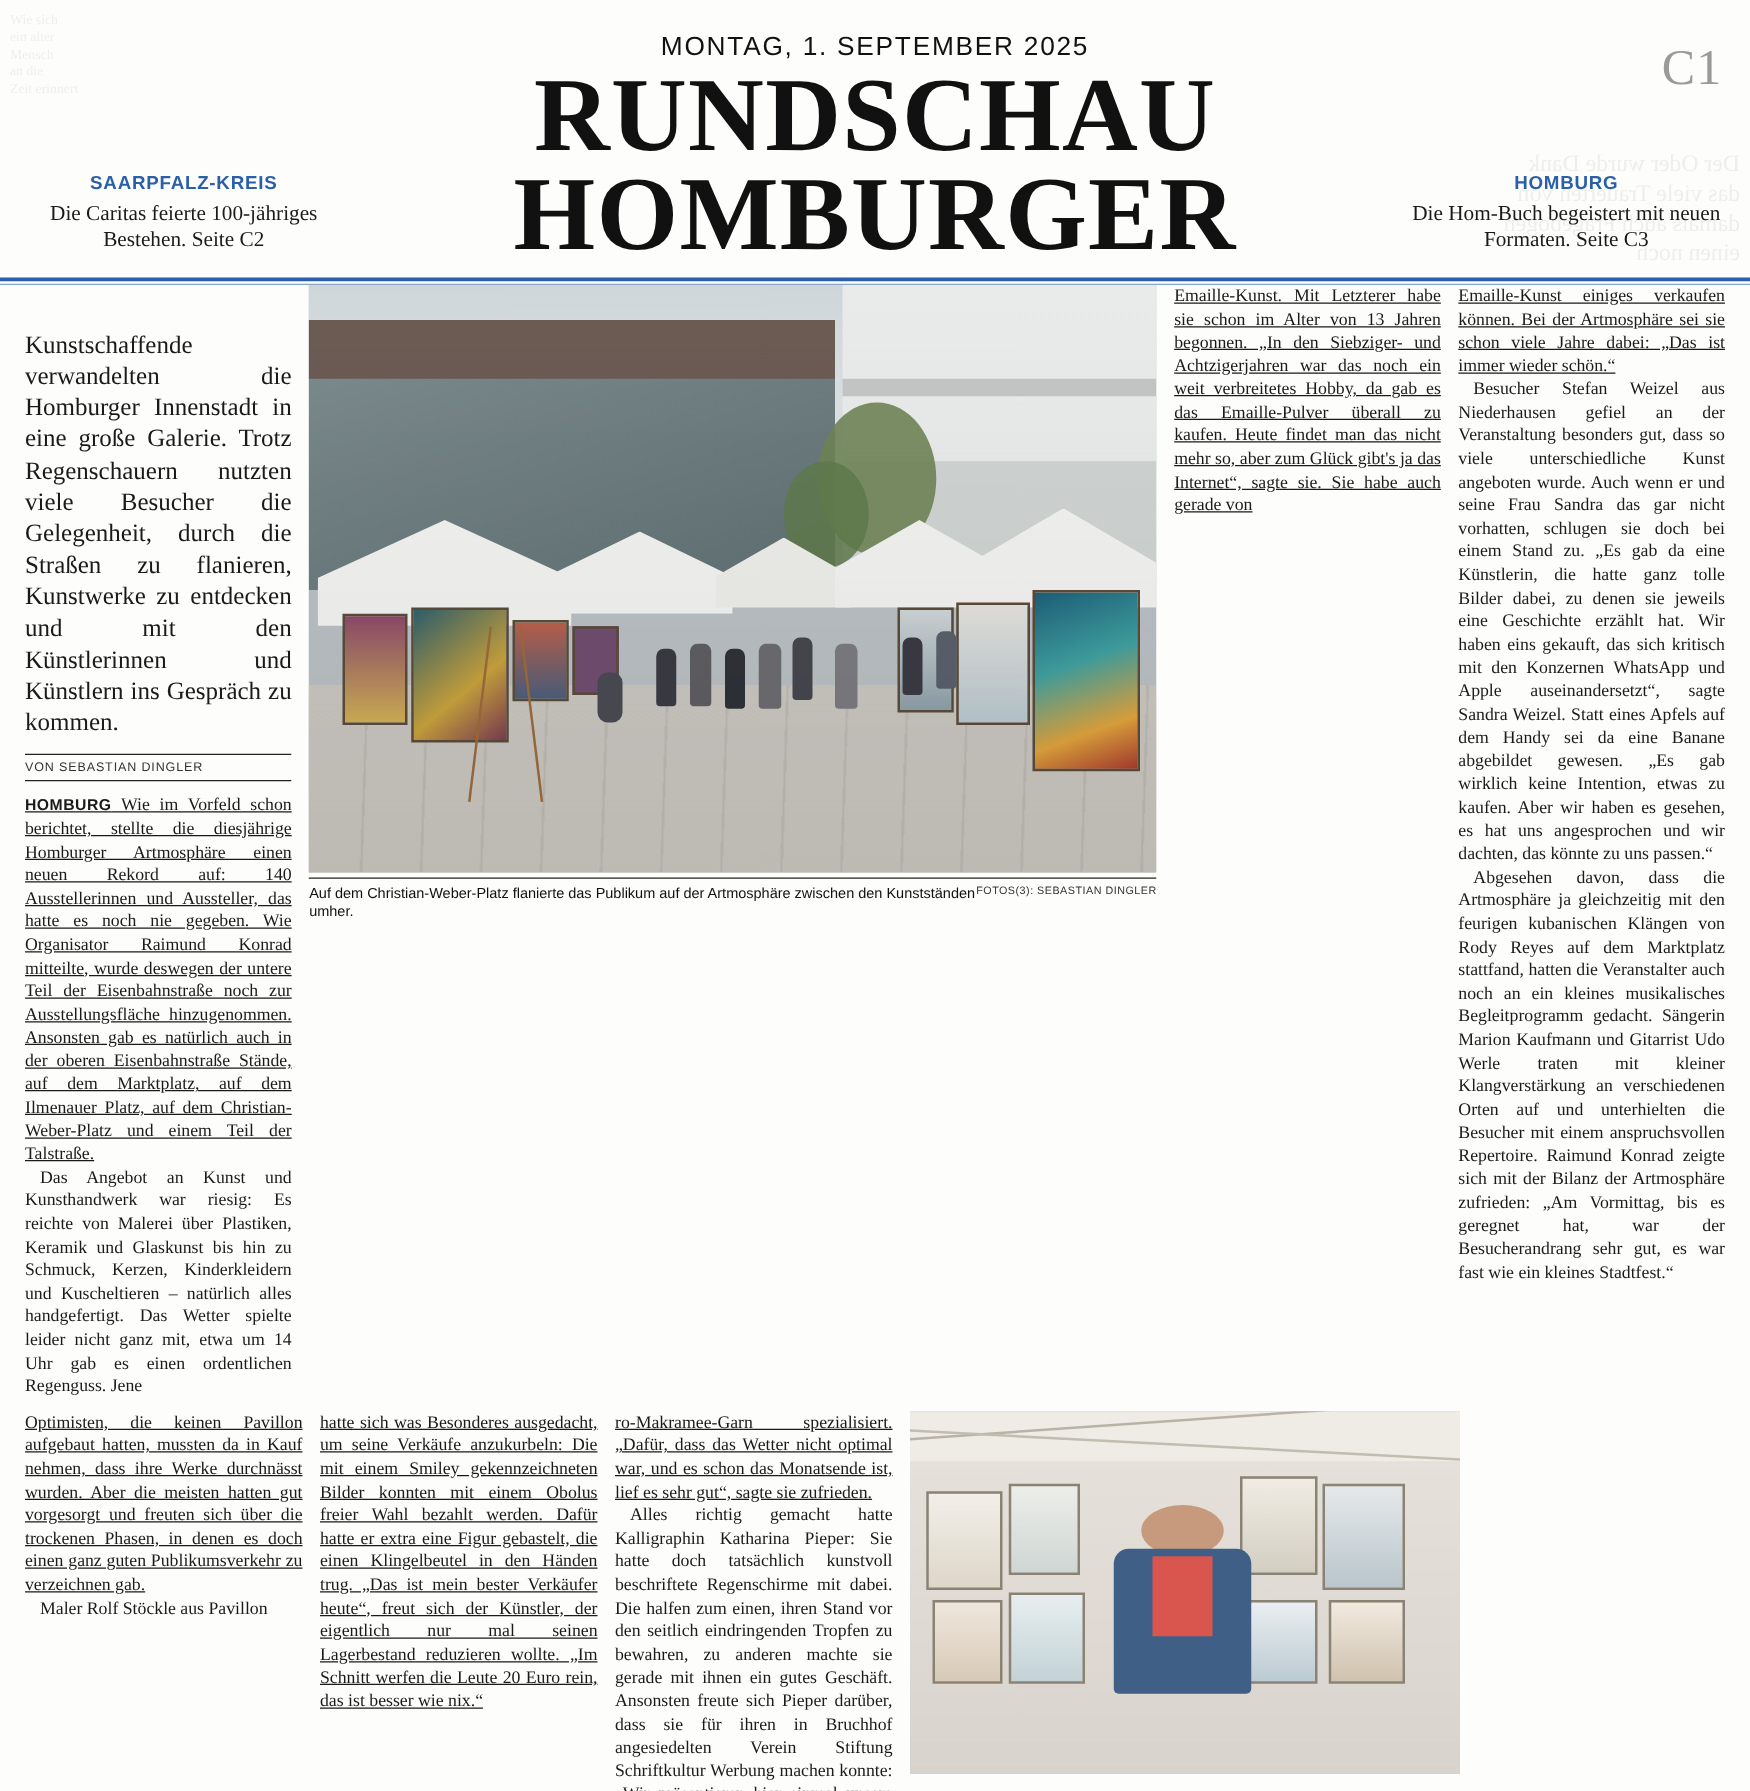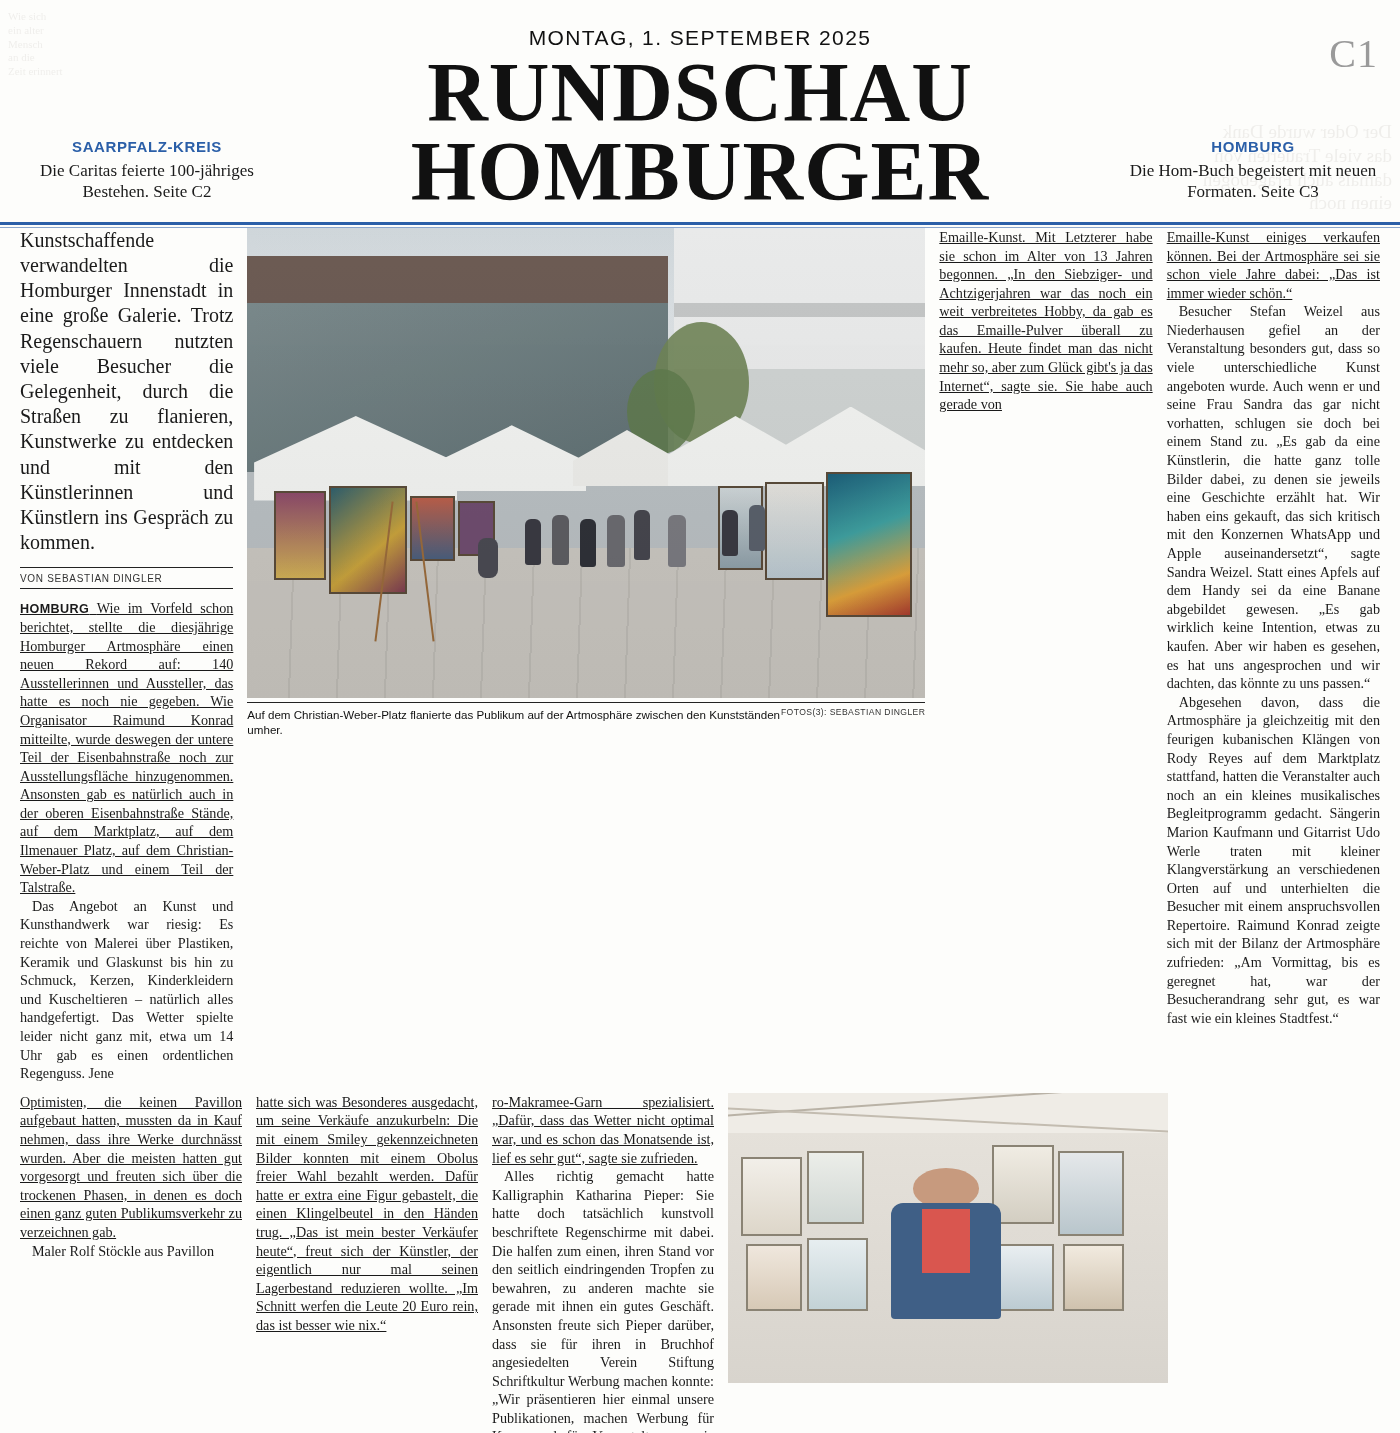--- a/index.html
+++ b/index.html
@@ -135,20 +135,21 @@
   }
   .col { width: 222px; }
   .col-lead { width: 222px; }
 
   .lead {
     font-family: "Liberation Serif", serif;
     font-size: 20px;
     line-height: 1.26;
     text-align: justify;
     hyphens: auto;
+    margin-top: 36px;
   }
   .byline {
     font-family: "Liberation Sans", sans-serif;
     font-size: 10px;
     letter-spacing: 0.7px;
     color: #333;
     border-top: 1px solid #222;
     border-bottom: 1px solid #222;
     padding: 5px 0 4px 0;
     margin: 12px 0 10px 0;

